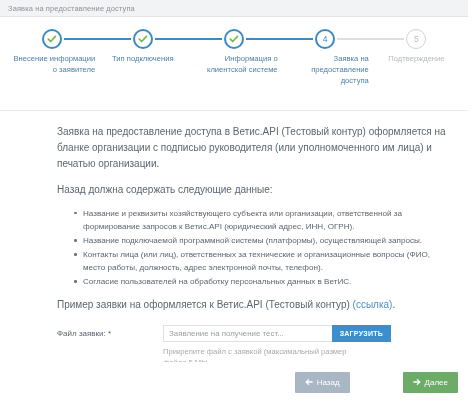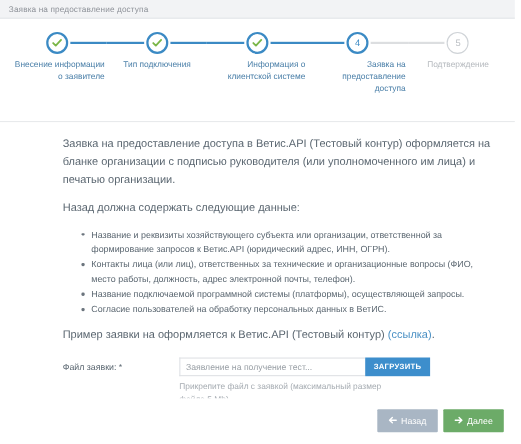--- a/index.html
+++ b/index.html
@@ -252,20 +252,21 @@
     align-items: center;
     gap: 4px;
     border: none;
     font-family: inherit;
     font-size: 8px;
     color: #ffffff;
     height: 21px;
     padding: 0 10px;
     cursor: pointer;
     border-radius: 1px;
+    margin-left: 48px;
   }
   .btn-back { background: #a9b6c4; margin-right: 5px; }
   .btn-next { background: #6cab68; }
   .btn svg { display: block; }
 </style>
 </head>
 <body>
 
 <div class="window">
 
@@ -330,22 +331,22 @@
     </div>
   </div>
 
   <div class="content">
 
     <p class="para">Заявка на предоставление доступа в Ветис.API (Тестовый контур) оформляется на бланке организации с подписью руководителя (или уполномоченного им лица) и печатью организации.</p>
     <p class="para">Назад должна содержать следующие данные:</p>
 
     <ul class="req-list">
       <li>Название и реквизиты хозяйствующего субъекта или организации, ответственной за формирование запросов к Ветис.API (юридический адрес, ИНН, ОГРН).</li>
+      <li>Название подключаемой программной системы (платформы), осуществляющей запросы.</li>
       <li>Контакты лица (или лиц), ответственных за технические и организационные вопросы (ФИО, место работы, должность, адрес электронной почты, телефон).</li>
-      <li>Название подключаемой программной системы (платформы), осуществляющей запросы.</li>
       <li>Согласие пользователей на обработку персональных данных в ВетИС.</li>
     </ul>
 
     <p class="para"><span>Пример заявки на оформляется к Ветис.API (Тестовый контур) </span><a class="link" href="#">(ссылка)</a><span>.</span></p>
 
     <div class="file-row">
       <div class="file-label"><span>Файл заявки:</span> <span class="req-star">*</span></div>
       <div class="file-field">
         <div class="file-input-group">
           <div class="file-input" title="Заявление на получение тест...">Заявление на получение тест...</div>

